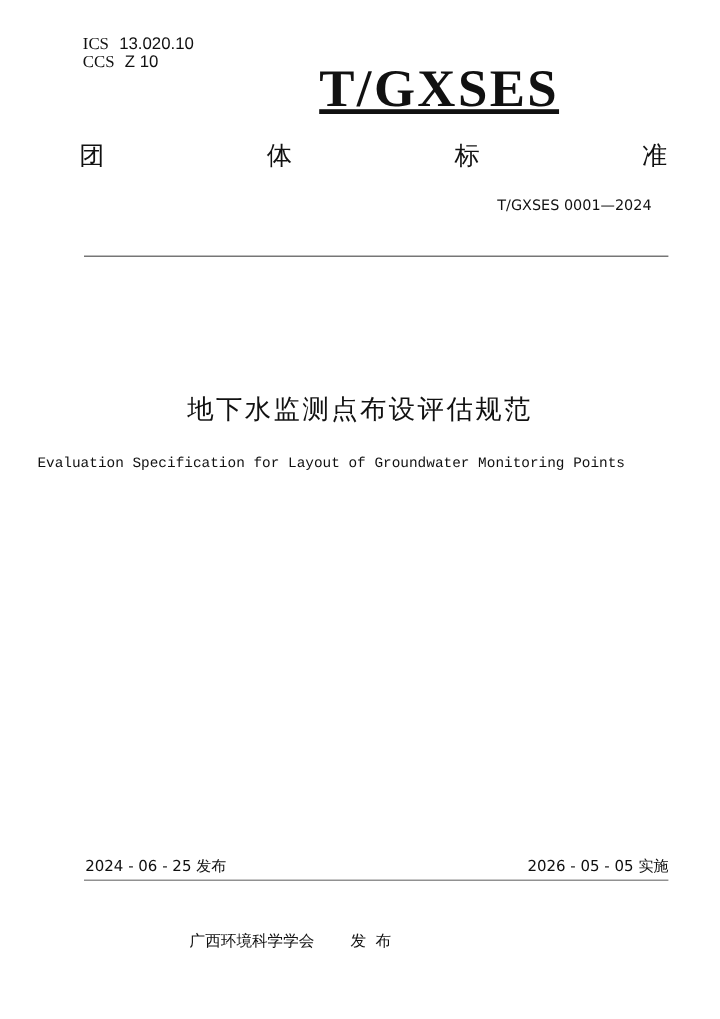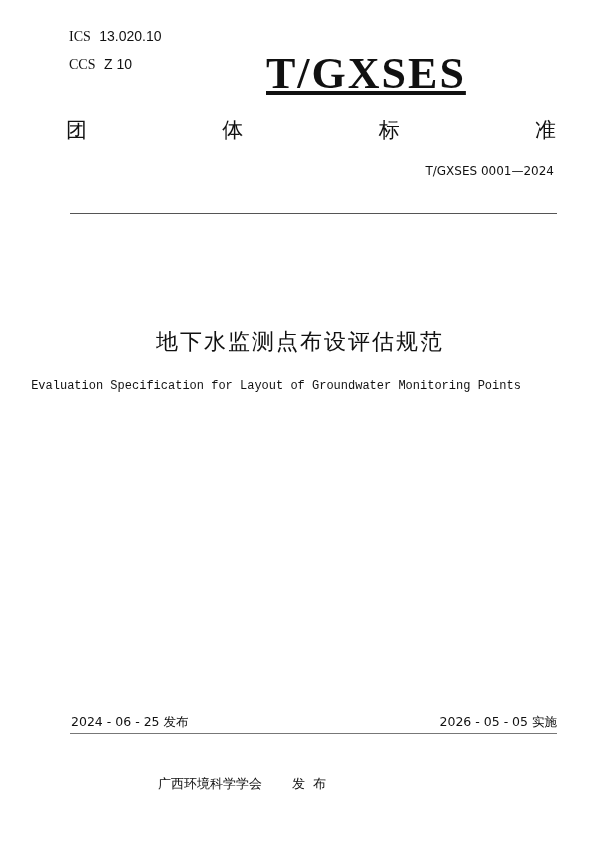--- a/index.html
+++ b/index.html
@@ -9,21 +9,21 @@
   .mono { font-family: "Liberation Mono", "DejaVu Sans Mono", monospace; }
 
   .cls { left: 69px; font-size: 14px; line-height: 12px; }
   .cls .lbl { font-family: "Liberation Serif", serif; margin-right: 5px; }
   .cls .val { font-family: "Liberation Sans", sans-serif; }
 
   .org-code { left: 266px; top: 50px; font-family: "Liberation Serif", serif; font-weight: 700; font-size: 44px; letter-spacing: 2px; line-height: 48px; text-decoration: underline; }
 
   .std-type { left: 66px; top: 116px; width: 490px; display: flex; justify-content: space-between; font-size: 21px; line-height: 28px; }
 
-  .std-number { right: 46px; top: 164px; font-size: 12px; }
+  .std-number { right: 57px; top: 164px; font-size: 12px; }
 
   .rule-top { left: 70px; top: 213px; width: 487px; height: 1px; background: #555; }
 
   .title-cn { left: 0; top: 327px; width: 600px; text-align: center; font-size: 22px; letter-spacing: 2px; line-height: 30px; }
   .title-en { left: 0; top: 378px; width: 552px; text-align: center; font-size: 12px; line-height: 16px; }
 
   .date-issue { left: 71px; top: 714px; font-size: 12.5px; }
   .date-impl { right: 43px; top: 714px; font-size: 12.5px; }
   .rule-bottom { left: 70px; top: 733px; width: 487px; height: 1px; background: #777; }
 
@@ -31,21 +31,21 @@
   .publisher .gap { display: inline-block; width: 30px; }
   .publisher .spaced { letter-spacing: 8px; }
 </style>
 </head>
 <body>
 
 <div class="abs cls" style="top:30px;">
   <span class="lbl">ICS</span>
   <span class="val">13.020.10</span>
 </div>
-<div class="abs cls" style="top:58px;">
+<div class="abs cls" style="top:45px;">
   <span class="lbl">CCS</span>
   <span class="val">Z 10</span>
 </div>
 
 <div class="abs org-code">T/GXSES</div>
 
 <div class="abs std-type sans">
   <span>团</span>
   <span>体</span>
   <span>标</span>

